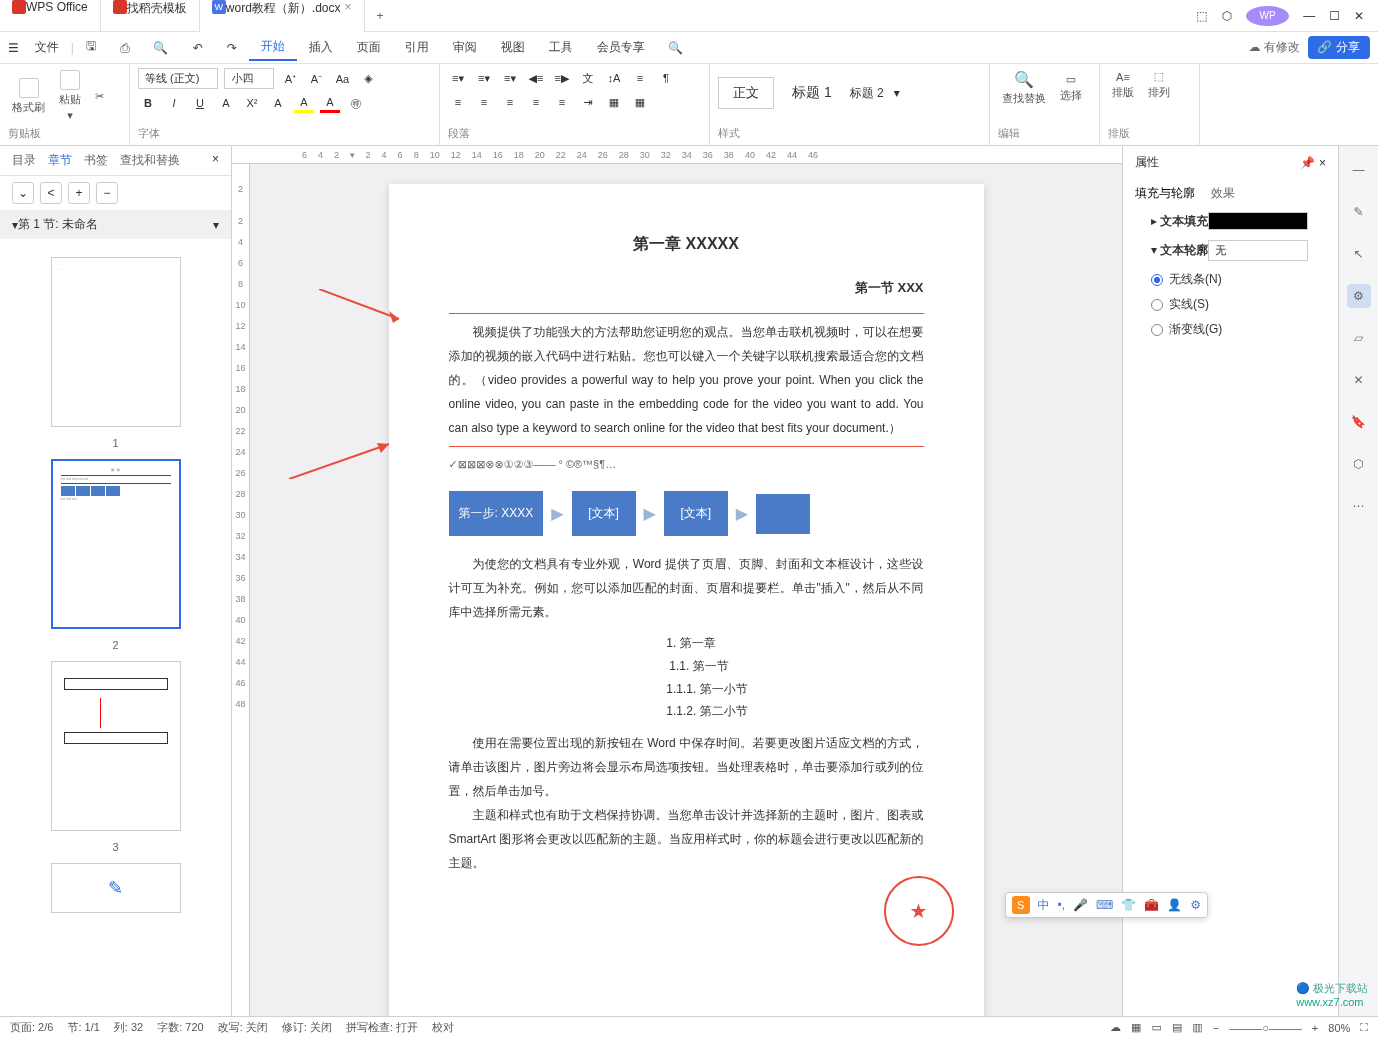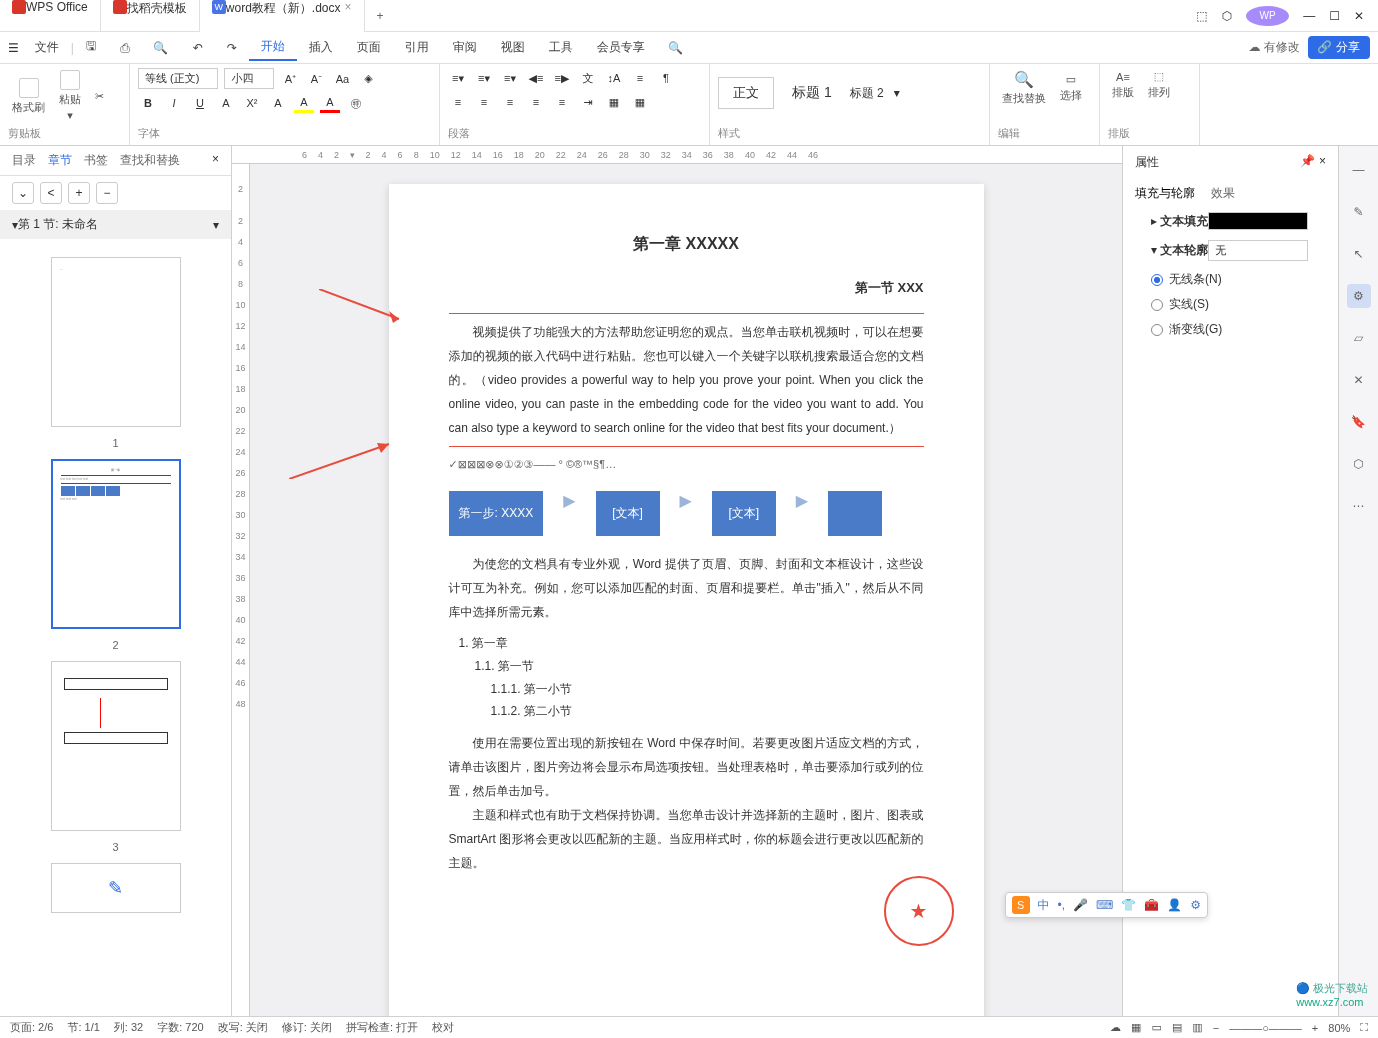--- a/index.html
+++ b/index.html
@@ -59,29 +59,29 @@
 
 .doc-area { flex: 1; background: #f0f0f2; position: relative; overflow: hidden; }
 .ruler-h { height: 18px; background: #fff; border-bottom: 1px solid #ccc; display: flex; align-items: center; padding-left: 70px; font-size: 9px; color: #888; gap: 11px; }
 .ruler-v { position: absolute; left: 0; top: 18px; width: 18px; bottom: 0; background: #fff; border-right: 1px solid #ccc; display: flex; flex-direction: column; align-items: center; font-size: 9px; color: #888; padding-top: 20px; gap: 11px; }
 .page { width: 595px; min-height: 842px; background: #fff; margin: 20px auto; box-shadow: 0 2px 8px rgba(0,0,0,0.15); padding: 50px 60px; position: relative; }
 .page h1 { text-align: center; font-size: 16px; font-weight: bold; margin-bottom: 24px; }
 .page h2 { text-align: right; font-size: 13px; margin-bottom: 16px; }
 .page p { font-size: 12px; line-height: 2; color: #333; text-align: justify; }
 .red-line { border-top: 1.5px solid #e74c3c; margin: 6px 0; }
 .arrow { position: absolute; }
-.boxes { display: flex; gap: 20px; margin: 16px 0; }
+.boxes { display: flex; gap: 8px; align-items: center; margin: 16px 0; }
 .box { background: #4a7bc8; color: #fff; padding: 14px 10px; font-size: 12px; text-align: center; min-width: 64px; }
 .box-arrow { color: #9bb4d8; font-size: 16px; }
-.outline { margin: 8px 0 8px 10px; font-size: 12px; line-height: 1.9; }
+.outline { margin: 8px 0 8px 10px; font-size: 12px; line-height: 1.9; text-align: center; }
 .stamp { position: absolute; right: 30px; bottom: 80px; width: 70px; height: 70px; border: 2px solid #e74c3c; border-radius: 50%; display: flex; align-items: center; justify-content: center; color: #e74c3c; font-size: 20px; }
 
 
 .props-panel { width: 216px; background: #fff; border-left: 1px solid #d0d0d0; padding: 8px 12px; font-size: 12px; }
-.props-header { display: flex; justify-content: space-between; padding-bottom: 6px; }
+.props-header { display: flex; justify-content: space-between; align-items: center; padding-bottom: 6px; }
 .props-tabs { display: flex; gap: 16px; margin: 8px 0; }
 .props-tab { color: #666; }
 .props-tab.active { color: #000000; }
 .prop-row { display: flex; align-items: center; justify-content: flex-start; margin: 10px 16px; }
 .prop-select { border: 1px solid #ccc; padding: 2px 6px; width: 100px; font-size: 11px; }
 .color-swatch { width: 100px; height: 18px; background: #000; border: 1px solid #ccc; }
 .radio-group { margin: 8px 0 8px 16px; }
 .radio-item { display: flex; align-items: center; gap: 6px; margin: 8px 0; font-size: 12px; }
 .radio { width: 12px; height: 12px; border: 1px solid #888; border-radius: 50%; }
 .radio.checked { border-color: #2e6be6; background: radial-gradient(circle, #2e6be6 40%, #fff 45%); }

